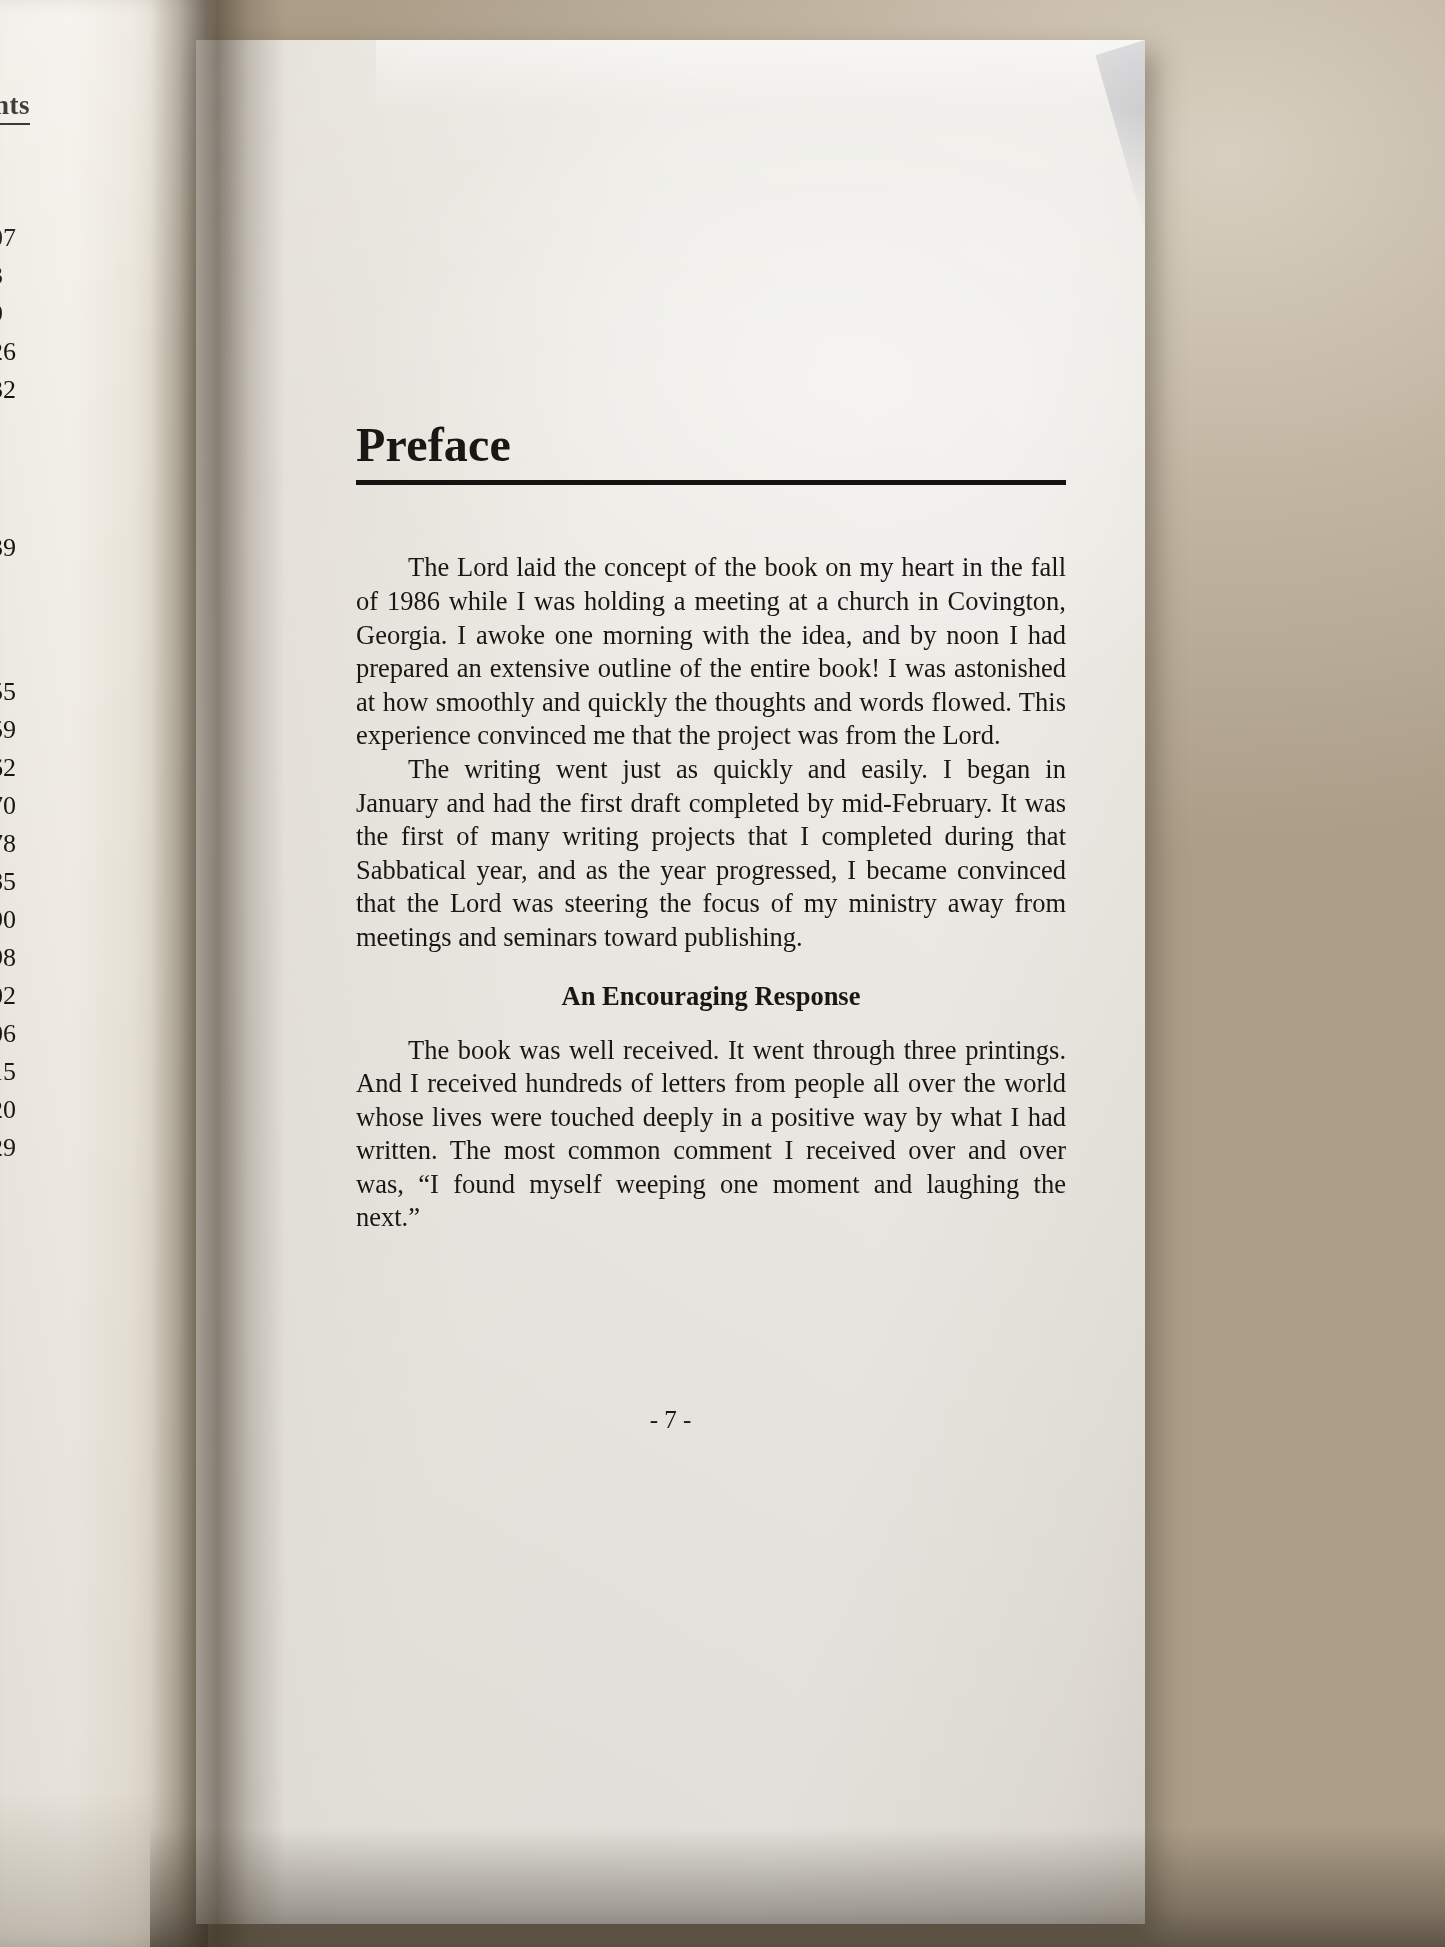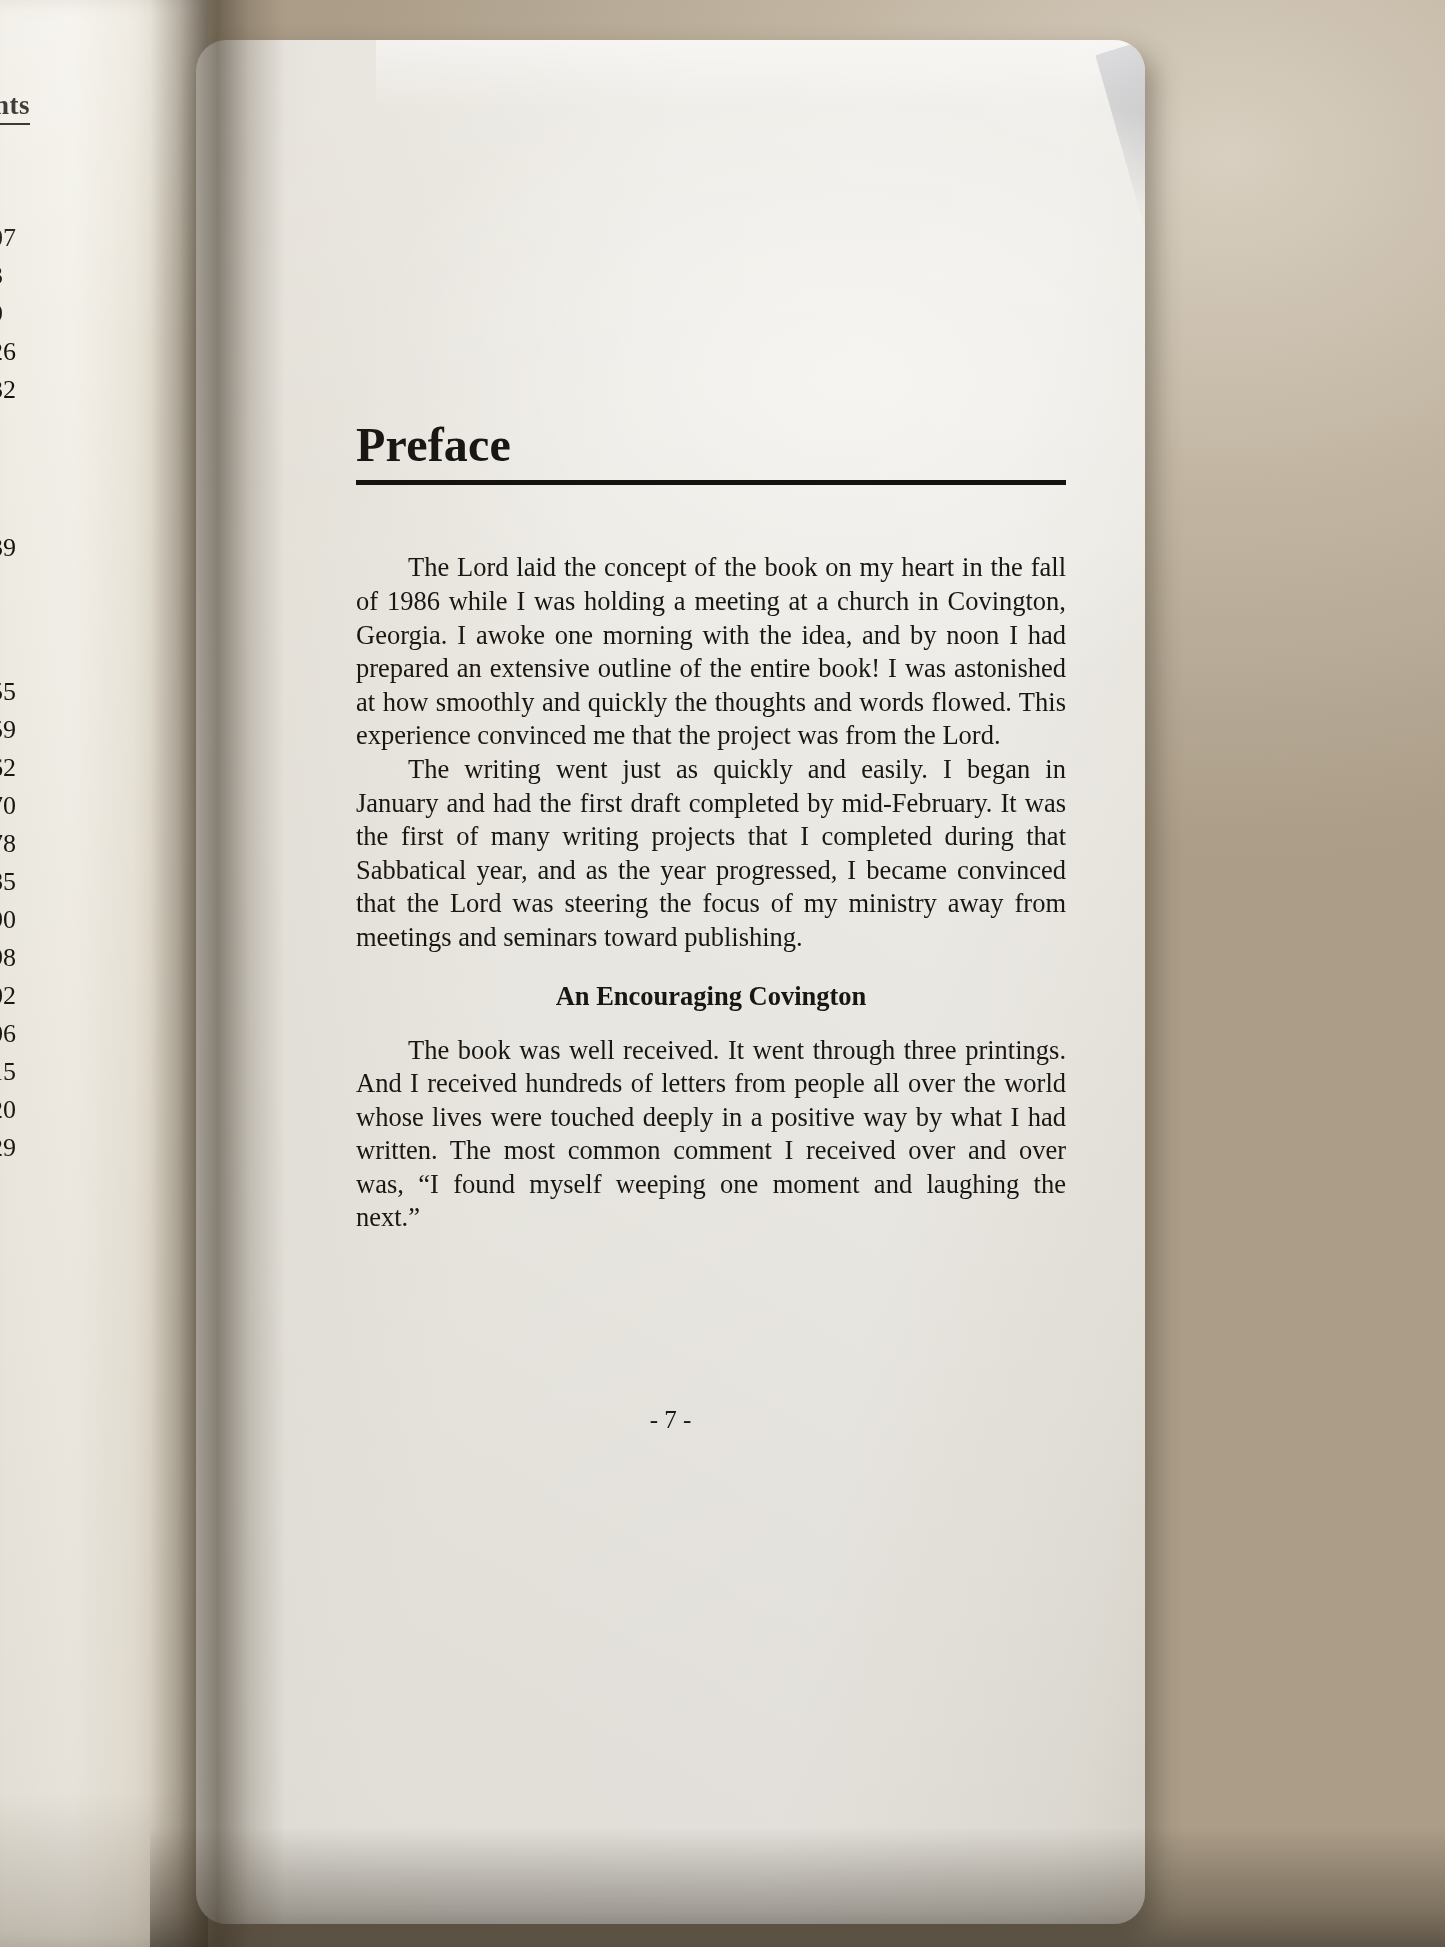--- a/index.html
+++ b/index.html
@@ -83,21 +83,20 @@
   
   .right-page {
     position: absolute;
     left: 196px;
     top: 40px;
     width: 949px;
     height: 1884px;
     background: linear-gradient(100deg, #d7d2c9 0%, #e4e0d8 10%, #eceae4 38%, #eeece7 70%, #e7e4dd 92%, #ded9d0 100%);
     box-shadow: 10px 12px 26px rgba(50,42,30,0.38);
     overflow: hidden;
-    border-radius: 31px;
   }
   .page-sheen {
     position: absolute;
     inset: 0;
     background:
       radial-gradient(ellipse 700px 500px at 68% 18%, rgba(255,255,255,0.42) 0%, rgba(255,255,255,0) 70%),
       linear-gradient(180deg, rgba(255,255,255,0.18) 0%, rgba(0,0,0,0.0) 25%, rgba(60,50,36,0.07) 100%);
     pointer-events: none;
   }
   
@@ -226,21 +225,21 @@
     <div class="corner-fold"></div>
     <div class="top-glow"></div>
 
     <div class="content">
       <h1 class="chapter-title">Preface</h1>
       <div class="title-rule"></div>
 
       <p class="body">The Lord laid the concept of the book on my heart in the fall of 1986 while I was holding a meeting at a church in Covington, Georgia. I awoke one morning with the idea, and by noon I had prepared an extensive outline of the entire book! I was astonished at how smoothly and quickly the thoughts and words flowed. This experience convinced me that the project was from the Lord.</p>
       <p class="body">The writing went just as quickly and easily. I began in January and had the first draft completed by mid-February. It was the first of many writing projects that I completed during that Sabbatical year, and as the year progressed, I became convinced that the Lord was steering the focus of my ministry away from meetings and seminars toward publishing.</p>
 
-      <div class="subhead">An Encouraging Covington</div>
+      <div class="subhead">An Encouraging Response</div>
 
       <p class="body">The book was well received. It went through three printings. And I received hundreds of letters from people all over the world whose lives were touched deeply in a positive way by what I had written. The most common comment I received over and over was, “I found myself weeping one moment and laughing the next.”</p>
     </div>
 
     <div class="folio">- 7 -</div>
   </div>
 
   <div class="gutter"></div>
   <div class="desk-shadow"></div>
 </div>

